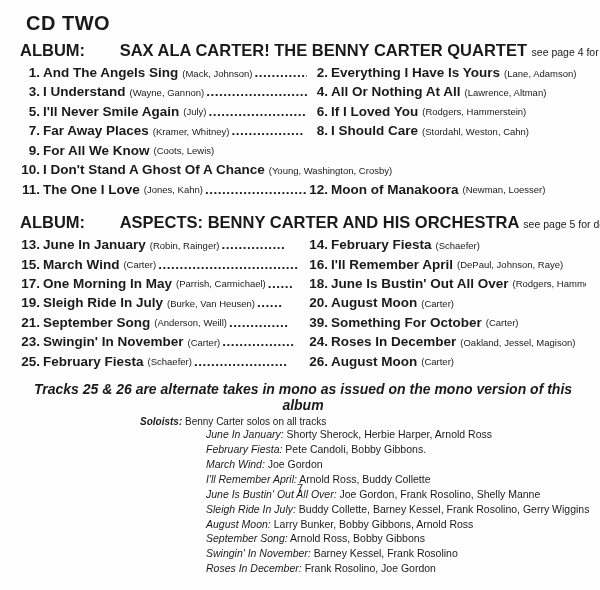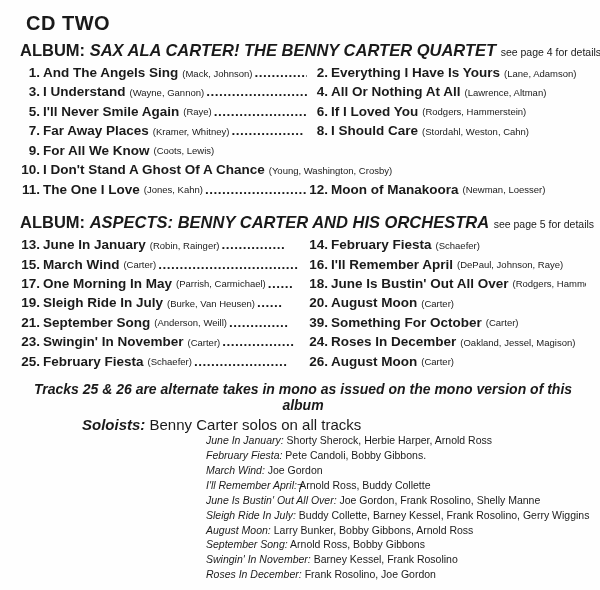--- a/index.html
+++ b/index.html
@@ -31,22 +31,22 @@
   .album-line {
     font-size: 16.5px;
     font-weight: bold;
     margin: 0 0 3px 0;
     white-space: nowrap;
   }
   .album-label {
     font-weight: bold;
   }
   .album-name {
-    font-style: italic;
-    font-weight: bold;
+    font-weight: bold;
+    margin-left: 30px;
   }
   .see-page {
     font-size: 10.5px;
     font-style: normal;
     font-weight: normal;
     letter-spacing: 0;
   }
   .track-list {
     margin: 0;
     padding: 0;
@@ -102,24 +102,24 @@
   }
   .spacer-md { height: 14px; }
   .note-line {
     font-size: 14px;
     font-style: italic;
     font-weight: bold;
     text-align: center;
     margin: 10px 0 3px 0;
   }
   .soloists-head {
-    font-size: 15px;
+    font-size: 10px;
     font-style: italic;
     font-weight: bold;
-    margin-left: 62px;
+    margin-left: 120px;
   }
   .soloists-head .plain {
     font-style: normal;
     font-weight: normal;
   }
   .solo-row {
     font-size: 10.5px;
     margin-left: 186px;
     line-height: 1.42;
     white-space: nowrap;
@@ -179,21 +179,21 @@
         <span class="tnum">4.</span>
         <span class="ttitle">All Or Nothing At All</span>
         <span class="tcred">(Lawrence, Altman)</span>
       </div>
     </div>
 
     <div class="track-row">
       <div class="track-cell left">
         <span class="tnum">5.</span>
         <span class="ttitle">I'll Never Smile Again</span>
-        <span class="tcred">(Raye)</span>
+        <span class="tcred">(July)</span>
         <span class="dots">........................</span>
       </div>
       <div class="track-cell right">
         <span class="tnum">6.</span>
         <span class="ttitle">If I Loved You</span>
         <span class="tcred">(Rodgers, Hammerstein)</span>
       </div>
     </div>
 
     <div class="track-row">

